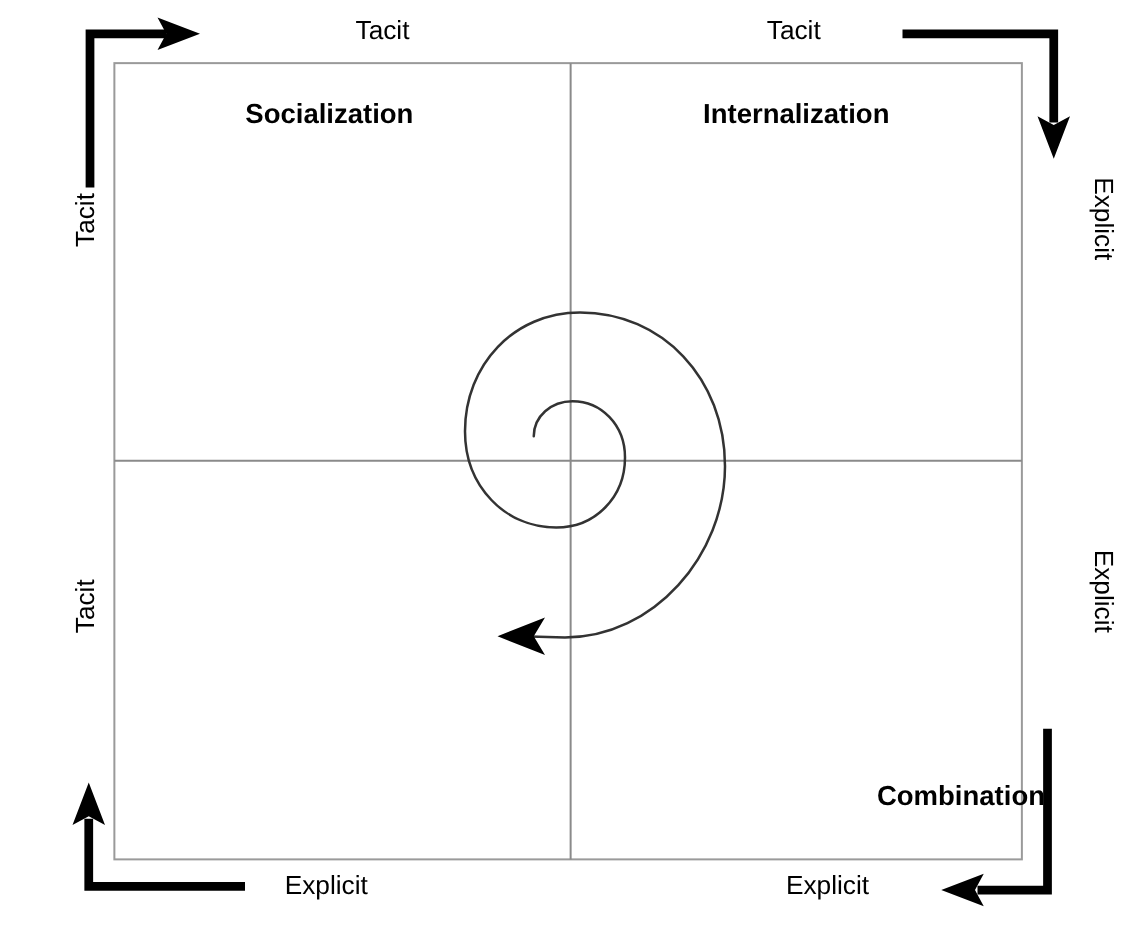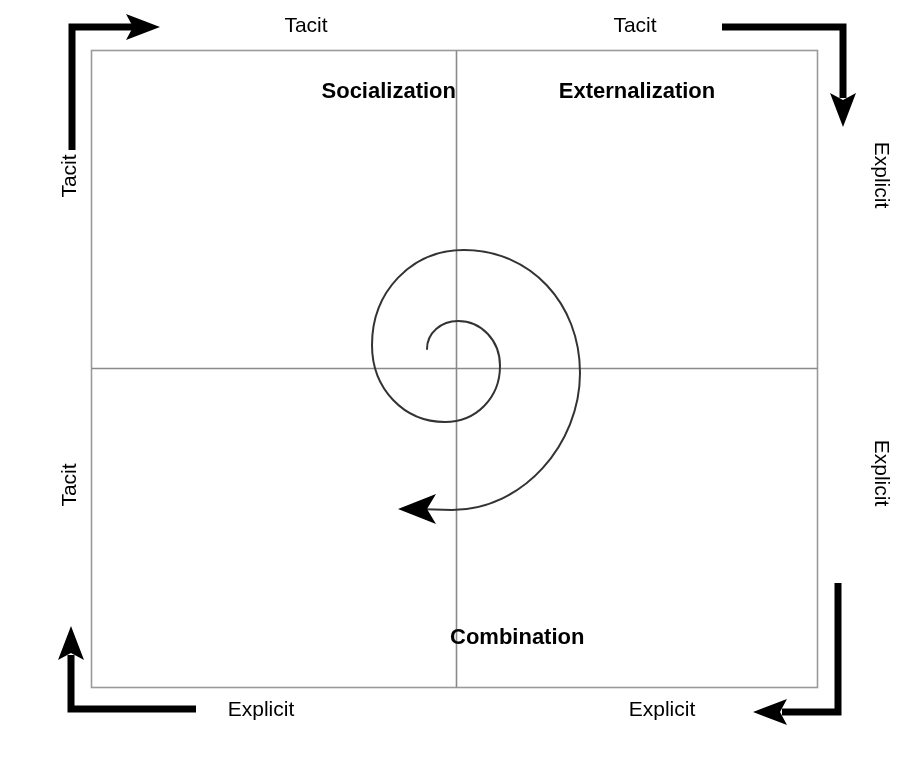--- a/index.html
+++ b/index.html
@@ -91,26 +91,26 @@
                C 500 398, 476 422, 445 422
                C 404 422, 372 389, 372 345
                C 372 292, 411 250, 464 250
                C 530 250, 580 303, 580 373
                C 580 444, 523 510, 452 510
                L 417 509" fill="none" stroke="#333333" stroke-width="2" stroke-linecap="round"></path>
       <path d="M 398 509 L 436 494 L 427 509 L 436 524 Z" fill="#000000"></path>
     </g>
   </svg>
 
-  <div class="lbl quad-label" style="left:91px; top:80px; width:365px; text-align:right;">Socialization</div>
+  <div class="lbl quad-label" style="left:81px; top:80px; width:365px; text-align:center;">Socialization</div>
 
-  <div class="lbl quad-label" style="left:457px; top:80px; width:360px; text-align:center;">Externalization</div>
+  <div class="lbl quad-label" style="left:457px; top:80px; width:360px; text-align:center;">Internalization</div>
 
 
-  <div class="lbl quad-label" style="left:450px; top:626px; width:360px; text-align:left;">Combination</div>
+  <div class="lbl quad-label" style="left:476px; top:626px; width:360px; text-align:right;">Combination</div>
 
   <div class="lbl axis-label" style="left:191px; top:14px; width:230px; text-align:center;">Tacit</div>
 
   <div class="lbl axis-label" style="left:545px; top:14px; width:180px; text-align:center;">Tacit</div>
 
   <div class="lbl axis-label" style="left:146px; top:698px; width:230px; text-align:center;">Explicit</div>
 
   <div class="lbl axis-label" style="left:562px; top:698px; width:200px; text-align:center;">Explicit</div>
 
   <div class="lbl axis-label vcenter rot-ccw" style="left:-2px; top:161px; width:140px; height:30px;">Tacit</div>

